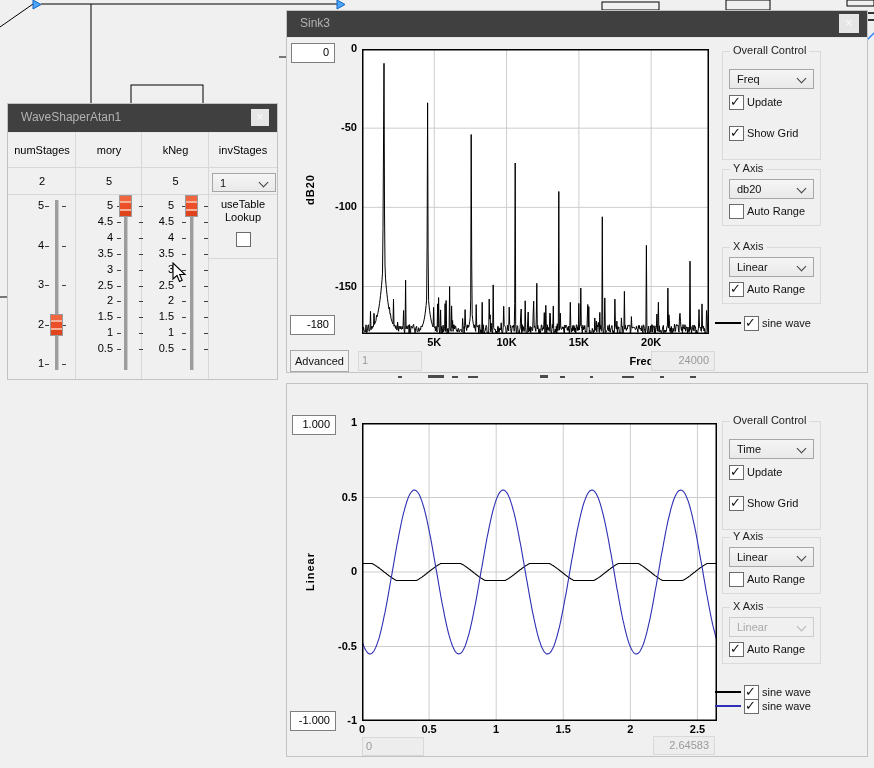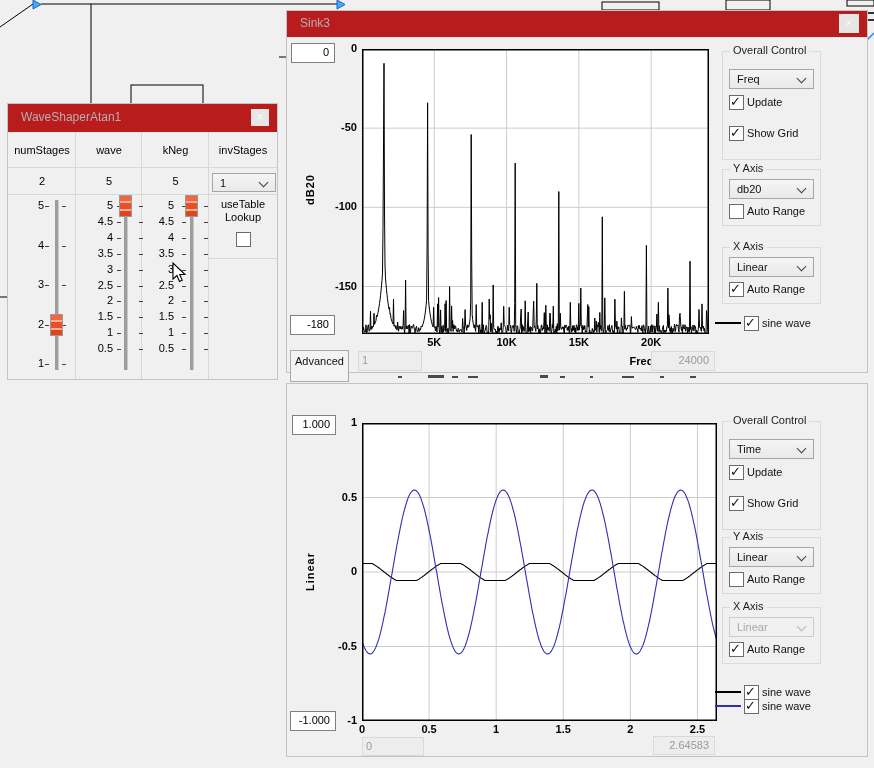--- a/index.html
+++ b/index.html
@@ -1,19 +1,19 @@
 <!DOCTYPE html>
 <html><head>
 <meta charset="utf-8">
 <style>
   html,body{margin:0;padding:0}
   #screen{position:relative;width:874px;height:768px;background:#f0f0f0;overflow:hidden;
           font-family:"Liberation Sans",sans-serif;font-size:11px;color:#111}
   .window{position:absolute;background:#f0f0f0;border:1px solid #c3c3c3;box-sizing:border-box}
-  .titlebar{position:absolute;left:0;top:0;right:0;background:#b91c1c;border-bottom:1px solid #e7e7e7}
+  .titlebar{position:absolute;left:0;top:0;right:0;background:#404040;border-bottom:1px solid #e7e7e7}
   .wtitle{position:absolute;left:13px;top:6px;font-size:12px;color:#b2b2b2}
   .closebtn{position:absolute;background:#e6e6e6;color:#fafafa;text-align:center;font-size:12px}
   .editbox{position:absolute;background:#fff;border:1px solid #7f7f7f;text-align:right;
            padding:2px 5px 0 3px;box-sizing:border-box;color:#000}
   .editbox.gray{background:#ededed;border-color:#d9d9d9;color:#9a9a9a}
   .editbox.left{text-align:left}
   .btn{position:absolute;background:#f3f3f3;border:1px solid #a9a9a9;text-align:center;
        padding-top:4px;box-sizing:border-box;color:#111}
   .group{position:absolute;border:1px solid #dadada}
   .glabel{position:absolute;top:-8px;left:7px;background:#f0f0f0;padding:0 3px;white-space:nowrap;color:#1d1d1d}
@@ -85,21 +85,21 @@
     </div>
 
     <div class="sep" style="left:67px;top:28px;width:1px;height:247px"></div>
     <div class="sep" style="left:133px;top:28px;width:1px;height:247px"></div>
     <div class="sep" style="left:200px;top:28px;width:1px;height:247px"></div>
     <div class="sep" style="left:0;top:63px;width:269px;height:1px"></div>
     <div class="sep" style="left:0;top:90px;width:269px;height:1px"></div>
     <div class="sep" style="left:200px;top:154px;width:69px;height:1px"></div>
 
     <div class="hcell" style="left:0;top:40px;width:68px">numStages</div>
-    <div class="hcell" style="left:68px;top:40px;width:66px">wave</div>
+    <div class="hcell" style="left:68px;top:40px;width:66px">mory</div>
     <div class="hcell" style="left:134px;top:40px;width:67px">kNeg</div>
     <div class="hcell" style="left:201px;top:40px;width:68px">invStages</div>
 
     <div class="vcell" style="left:0;top:71px;width:68px">2</div>
     <div class="vcell" style="left:68px;top:71px;width:66px">5</div>
     <div class="vcell" style="left:134px;top:71px;width:67px">5</div>
     <div class="combo" style="left:204px;top:69px;width:64px;height:19px">
       <span>1</span>
       <span class="chev"></span>
     </div>
@@ -213,21 +213,21 @@
         <line x1="144.57489895412309" y1="0" x2="144.57489895412309" y2="285" stroke="#cdcdcd" stroke-width="1"></line>
         <line x1="216.8695778990791" y1="0" x2="216.8695778990791" y2="285" stroke="#cdcdcd" stroke-width="1"></line>
         <line x1="289.1642568440352" y1="0" x2="289.1642568440352" y2="285" stroke="#cdcdcd" stroke-width="1"></line>
         <line x1="0" y1="79.16666666666667" x2="347" y2="79.16666666666667" stroke="#cdcdcd" stroke-width="1"></line>
         <line x1="0" y1="158.33333333333334" x2="347" y2="158.33333333333334" stroke="#cdcdcd" stroke-width="1"></line>
         <line x1="0" y1="237.5" x2="347" y2="237.5" stroke="#cdcdcd" stroke-width="1"></line>
         <path d="M0.0,277.9L0.5,279.3L1.0,280.9L1.5,278.1L2.0,281.0L2.5,282.7L3.0,282.4L3.5,282.9L4.0,275.8L4.5,283.5L5.0,283.3L5.5,281.4L6.0,276.2L6.5,275.9L7.0,282.3L7.5,282.0L8.0,280.1L8.5,262.4L9.0,280.7L9.5,277.5L10.0,279.6L10.5,277.3L11.0,278.2L11.5,277.4L12.0,264.3L12.5,275.4L13.0,274.2L13.5,272.9L14.0,271.5L14.5,266.2L15.0,267.9L15.5,265.8L16.0,263.5L16.5,260.9L17.0,257.9L17.5,254.6L18.0,250.9L18.5,246.7L19.0,242.0L19.5,236.8L20.0,230.9L20.5,224.2L21.0,179.4L21.5,97.0L22.0,14.3L22.5,162.1L23.0,216.0L23.5,229.2L24.0,235.3L24.5,240.7L25.0,245.5L25.5,249.8L26.0,253.7L26.5,257.1L27.0,260.1L27.5,258.3L28.0,265.3L28.5,264.9L29.0,269.3L29.5,271.0L30.0,272.6L30.5,273.9L31.0,275.1L31.5,250.2L32.0,277.2L32.5,275.9L33.0,276.8L33.5,279.4L34.0,276.7L34.5,280.6L35.1,281.1L35.6,273.0L36.1,278.0L36.6,282.2L37.1,277.1L37.6,278.3L38.1,279.9L38.6,277.4L39.1,280.0L39.6,280.3L40.1,277.4L40.6,280.0L41.1,276.3L41.6,261.5L42.1,280.6L42.6,284.3L43.1,277.9L43.6,231.2L44.1,279.9L44.6,277.0L45.1,278.0L45.6,279.9L46.1,276.3L46.6,276.3L47.1,284.1L47.6,275.6L48.1,284.0L48.6,282.5L49.1,277.0L49.6,277.7L50.1,279.3L50.6,279.0L51.1,276.3L51.6,275.4L52.1,278.6L52.6,281.5L53.1,283.8L53.6,279.3L54.1,278.2L54.6,277.3L55.1,282.6L55.6,282.6L56.1,281.6L56.6,278.7L57.1,282.5L57.6,282.0L58.1,279.6L58.6,280.8L59.1,277.0L59.6,277.3L60.1,277.9L60.6,276.0L61.1,274.9L61.6,273.0L62.1,270.8L62.6,268.1L63.1,264.9L63.6,261.0L64.1,256.5L64.6,251.1L65.1,195.0L65.6,53.8L66.1,202.9L66.6,251.7L67.1,257.0L67.6,261.4L68.1,265.2L68.6,268.3L69.1,271.0L69.6,273.2L70.1,275.1L70.6,276.7L71.1,278.0L71.6,258.3L72.1,277.2L72.6,278.7L73.1,277.9L73.6,282.0L74.1,277.3L74.6,281.6L75.1,283.2L75.6,254.8L76.1,278.0L76.6,248.6L77.1,279.0L77.6,284.0L78.1,280.4L78.6,260.9L79.1,284.2L79.6,277.5L80.1,279.4L80.6,284.3L81.1,276.2L81.6,282.9L82.1,281.2L82.6,279.8L83.1,254.7L83.6,282.4L84.1,251.5L84.6,279.8L85.1,283.9L85.6,279.8L86.1,279.2L86.6,283.7L87.1,281.0L87.6,237.5L88.1,279.1L88.6,279.8L89.1,282.4L89.6,256.9L90.1,279.2L90.6,271.5L91.1,282.4L91.6,276.0L92.1,275.7L92.6,280.0L93.1,278.3L93.6,276.9L94.1,280.1L94.6,282.2L95.1,281.0L95.6,283.1L96.1,279.3L96.6,279.6L97.1,283.0L97.6,282.7L98.1,280.6L98.6,281.0L99.1,280.4L99.6,281.7L100.1,283.3L100.6,269.5L101.1,276.8L101.6,277.4L102.1,284.5L102.6,276.8L103.1,260.6L103.6,276.6L104.2,278.6L104.7,281.5L105.2,275.8L105.7,278.9L106.2,276.4L106.7,278.1L107.2,275.8L107.7,272.7L108.2,268.6L108.7,250.9L109.2,85.5L109.7,211.9L110.2,265.7L110.7,270.6L111.2,274.2L111.7,276.9L112.2,278.9L112.7,275.8L113.2,280.2L113.7,282.4L114.2,255.6L114.7,276.9L115.2,278.1L115.7,277.1L116.2,276.3L116.7,283.9L117.2,277.4L117.7,275.7L118.2,283.8L118.7,280.8L119.2,281.0L119.7,283.8L120.2,253.3L120.7,284.3L121.2,275.7L121.7,280.0L122.2,284.4L122.7,282.4L123.2,281.8L123.7,278.3L124.2,276.3L124.7,277.8L125.2,284.6L125.7,283.4L126.2,282.9L126.7,283.9L127.2,250.1L127.7,270.1L128.2,265.8L128.7,282.8L129.2,274.2L129.7,281.3L130.2,283.9L130.7,283.8L131.2,235.9L131.7,278.5L132.2,280.1L132.7,280.7L133.2,280.0L133.7,283.2L134.2,285.0L134.7,282.0L135.2,284.5L135.7,277.5L136.2,277.3L136.7,283.2L137.2,283.6L137.7,278.9L138.2,279.6L138.7,281.0L139.2,273.8L139.7,282.4L140.2,284.9L140.7,283.6L141.2,278.2L141.7,257.3L142.2,275.7L142.7,276.5L143.2,277.6L143.7,278.8L144.2,283.9L144.7,283.1L145.2,281.7L145.7,276.1L146.2,279.3L146.7,281.9L147.2,258.2L147.7,275.6L148.2,275.9L148.7,279.6L149.2,283.7L149.7,282.0L150.2,276.8L150.7,278.2L151.2,278.3L151.7,276.2L152.2,282.4L152.7,254.5L153.2,114.0L153.7,275.6L154.2,282.2L154.7,284.2L155.2,276.6L155.7,277.4L156.2,283.5L156.7,282.8L157.2,284.4L157.7,280.9L158.2,279.1L158.7,266.1L159.2,260.0L159.7,284.3L160.2,275.6L160.7,282.4L161.2,280.9L161.7,277.6L162.2,282.5L162.7,281.5L163.2,251.8L163.7,278.6L164.2,284.3L164.7,284.0L165.2,284.6L165.7,272.1L166.2,263.0L166.7,283.0L167.2,278.6L167.7,281.9L168.2,277.4L168.7,283.8L169.2,278.2L169.7,278.6L170.2,281.8L170.7,281.6L171.2,263.9L171.7,252.2L172.2,278.4L172.7,277.1L173.2,279.3L173.8,282.4L174.3,269.8L174.8,234.3L175.3,280.0L175.8,276.4L176.3,280.0L176.8,284.5L177.3,284.7L177.8,279.8L178.3,284.7L178.8,282.1L179.3,276.1L179.8,275.9L180.3,281.5L180.8,279.0L181.3,280.2L181.8,276.2L182.3,263.6L182.8,284.0L183.3,283.5L183.8,256.3L184.3,277.7L184.8,283.8L185.3,275.8L185.8,280.7L186.3,278.4L186.8,281.2L187.3,282.3L187.8,264.0L188.3,264.9L188.8,282.5L189.3,284.2L189.8,282.0L190.3,275.5L190.8,279.0L191.3,257.1L191.8,284.5L192.3,283.2L192.8,281.8L193.3,280.0L193.8,283.6L194.3,277.0L194.8,283.9L195.3,274.7L195.8,281.8L196.3,279.1L196.8,142.5L197.3,281.2L197.8,276.0L198.3,264.2L198.8,279.2L199.3,280.5L199.8,280.2L200.3,277.8L200.8,279.5L201.3,277.9L201.8,282.0L202.3,284.9L202.8,276.0L203.3,278.7L203.8,276.3L204.3,276.2L204.8,277.8L205.3,281.4L205.8,278.5L206.3,281.4L206.8,277.0L207.3,284.5L207.8,279.7L208.3,253.3L208.8,276.9L209.3,283.3L209.8,279.6L210.3,282.2L210.8,276.6L211.3,281.4L211.8,276.4L212.3,277.3L212.8,283.0L213.3,279.0L213.8,284.1L214.3,275.9L214.8,275.9L215.3,281.5L215.8,277.8L216.3,281.3L216.8,254.4L217.3,281.0L217.8,276.1L218.3,276.3L218.8,239.1L219.3,277.8L219.8,279.6L220.3,284.2L220.8,276.2L221.3,280.9L221.8,277.8L222.3,280.0L222.8,276.5L223.3,283.3L223.8,282.1L224.3,282.2L224.8,283.3L225.3,268.0L225.8,255.5L226.3,278.1L226.8,257.7L227.3,284.1L227.8,281.1L228.3,284.5L228.8,283.6L229.3,283.5L229.8,283.3L230.3,279.4L230.8,281.0L231.3,284.5L231.8,281.4L232.3,282.7L232.8,269.0L233.3,281.3L233.8,279.8L234.3,272.0L234.8,283.1L235.3,276.0L235.8,277.7L236.3,273.4L236.8,278.7L237.3,283.4L237.8,263.4L238.3,280.2L238.8,276.2L239.3,282.3L239.8,281.5L240.3,167.8L240.8,276.6L241.3,284.7L241.8,282.7L242.3,277.9L242.8,248.9L243.4,284.5L243.9,283.4L244.4,282.8L244.9,281.4L245.4,280.7L245.9,276.6L246.4,278.6L246.9,282.2L247.4,275.7L247.9,283.0L248.4,283.1L248.9,279.7L249.4,278.5L249.9,276.5L250.4,280.9L250.9,283.5L251.4,281.7L251.9,284.7L252.4,282.1L252.9,250.2L253.4,276.2L253.9,278.1L254.4,280.1L254.9,272.1L255.4,284.7L255.9,277.5L256.4,279.4L256.9,278.3L257.4,284.3L257.9,283.0L258.4,284.8L258.9,283.6L259.4,268.9L259.9,277.7L260.4,277.1L260.9,284.7L261.4,281.7L261.9,279.9L262.4,242.3L262.9,280.1L263.4,276.3L263.9,279.6L264.4,281.5L264.9,279.0L265.4,279.7L265.9,276.1L266.4,276.8L266.9,277.2L267.4,275.9L267.9,276.4L268.4,284.6L268.9,281.9L269.4,267.6L269.9,278.0L270.4,279.2L270.9,277.9L271.4,278.5L271.9,277.9L272.4,278.5L272.9,279.5L273.4,280.6L273.9,280.4L274.4,277.3L274.9,279.8L275.4,280.1L275.9,283.4L276.4,276.5L276.9,279.2L277.4,276.5L277.9,280.2L278.4,279.0L278.9,280.5L279.4,282.0L279.9,276.7L280.4,281.1L280.9,284.3L281.4,275.8L281.9,276.6L282.4,279.7L282.9,282.6L283.4,283.9L283.9,277.2L284.4,196.3L284.9,278.8L285.4,282.9L285.9,284.9L286.4,277.0L286.9,281.6L287.4,284.0L287.9,284.4L288.4,276.9L288.9,283.0L289.4,278.1L289.9,275.6L290.4,283.2L290.9,276.5L291.4,278.0L291.9,277.9L292.4,285.0L292.9,276.8L293.4,283.9L293.9,280.1L294.4,278.5L294.9,265.0L295.4,282.3L295.9,274.3L296.4,253.3L296.9,282.6L297.4,276.8L297.9,283.0L298.4,281.7L298.9,281.1L299.4,284.6L299.9,283.0L300.4,280.7L300.9,277.5L301.4,276.4L301.9,284.5L302.4,281.0L302.9,281.8L303.4,283.3L303.9,281.0L304.4,282.4L304.9,277.3L305.4,277.2L305.9,239.1L306.4,279.1L306.9,265.7L307.4,271.2L307.9,282.4L308.4,278.9L308.9,283.7L309.4,277.4L309.9,284.2L310.4,284.1L310.9,279.2L311.4,280.1L311.9,282.5L312.5,275.0L313.0,278.7L313.5,282.4L314.0,277.4L314.5,275.6L315.0,277.0L315.5,276.2L316.0,275.9L316.5,281.2L317.0,283.1L317.5,267.2L318.0,264.3L318.5,272.3L319.0,278.8L319.5,281.6L320.0,278.0L320.5,285.0L321.0,275.6L321.5,279.2L322.0,279.0L322.5,280.1L323.0,275.7L323.5,282.2L324.0,279.9L324.5,277.8L325.0,279.3L325.5,284.5L326.0,278.0L326.5,282.1L327.0,283.4L327.5,282.4L328.0,212.2L328.5,280.4L329.0,277.7L329.5,284.4L330.0,280.5L330.5,280.5L331.0,276.0L331.5,280.0L332.0,282.1L332.5,276.3L333.0,277.1L333.5,277.9L334.0,284.0L334.5,281.1L335.0,284.0L335.5,284.0L336.0,282.1L336.5,278.0L337.0,260.5L337.5,277.4L338.0,278.8L338.5,278.1L339.0,282.0L339.5,282.3L340.0,254.9L340.5,278.5L341.0,279.5L341.5,277.3L342.0,282.0L342.5,279.5L343.0,284.3L343.5,283.9L344.0,284.7L344.5,261.5L345.0,267.0L345.5,278.8L346.0,282.6L346.5,280.2L347.0,284.4" fill="none" stroke="#000" stroke-width="1"></path>
         <rect x="0.75" y="0.75" width="345.5" height="283.5" fill="none" stroke="#000" stroke-width="1.5"></rect>
       </svg>
     <div class="axis-label" style="left:75px;top:344px;width:347px">Frequency (Hz)</div>
-    <div class="btn" style="left:3px;top:339px;width:59px;height:32px">Advanced</div>
+    <div class="btn" style="left:3px;top:339px;width:59px;height:22px">Advanced</div>
     <div class="editbox gray left" style="left:71px;top:340px;width:64px;height:20px">1</div>
     <div class="editbox gray" style="left:364px;top:340px;width:64px;height:20px">24000</div>
 
     <div class="group" style="left:435px;top:40px;width:97px;height:107px">
       <span class="glabel">Overall Control</span>
     </div>
     <div class="combo" style="left:442px;top:58px;width:85px">
       <span>Freq</span>
       <span class="chev"></span>
     </div>

